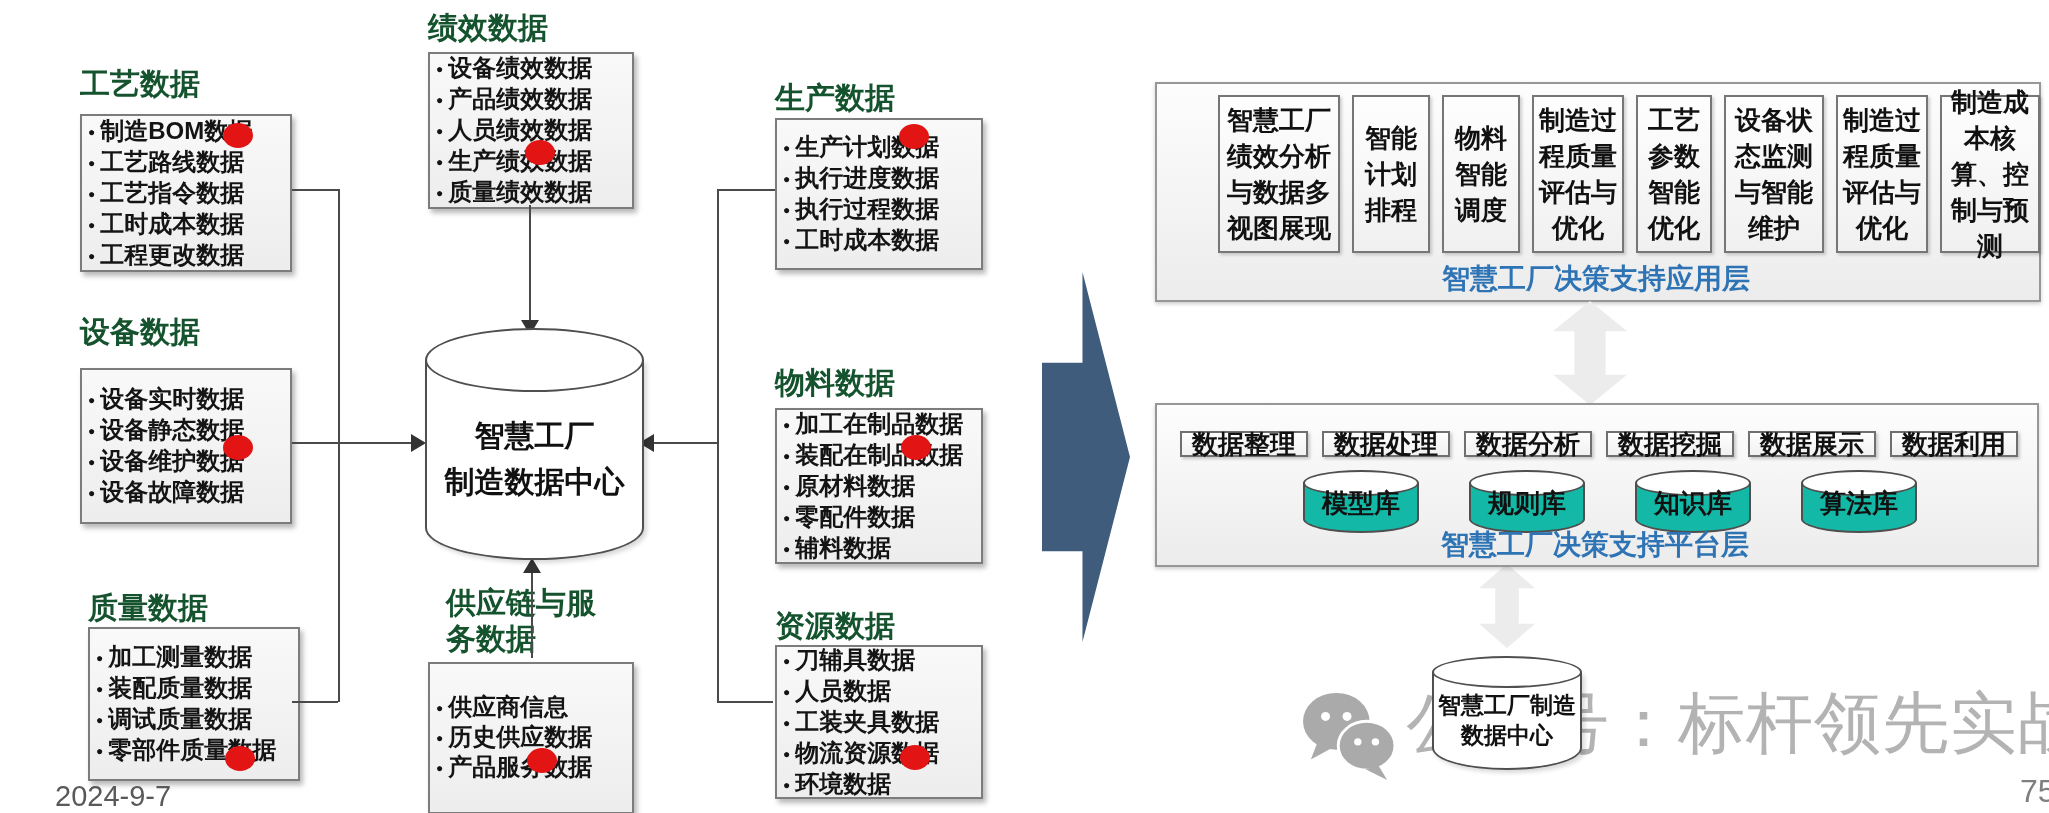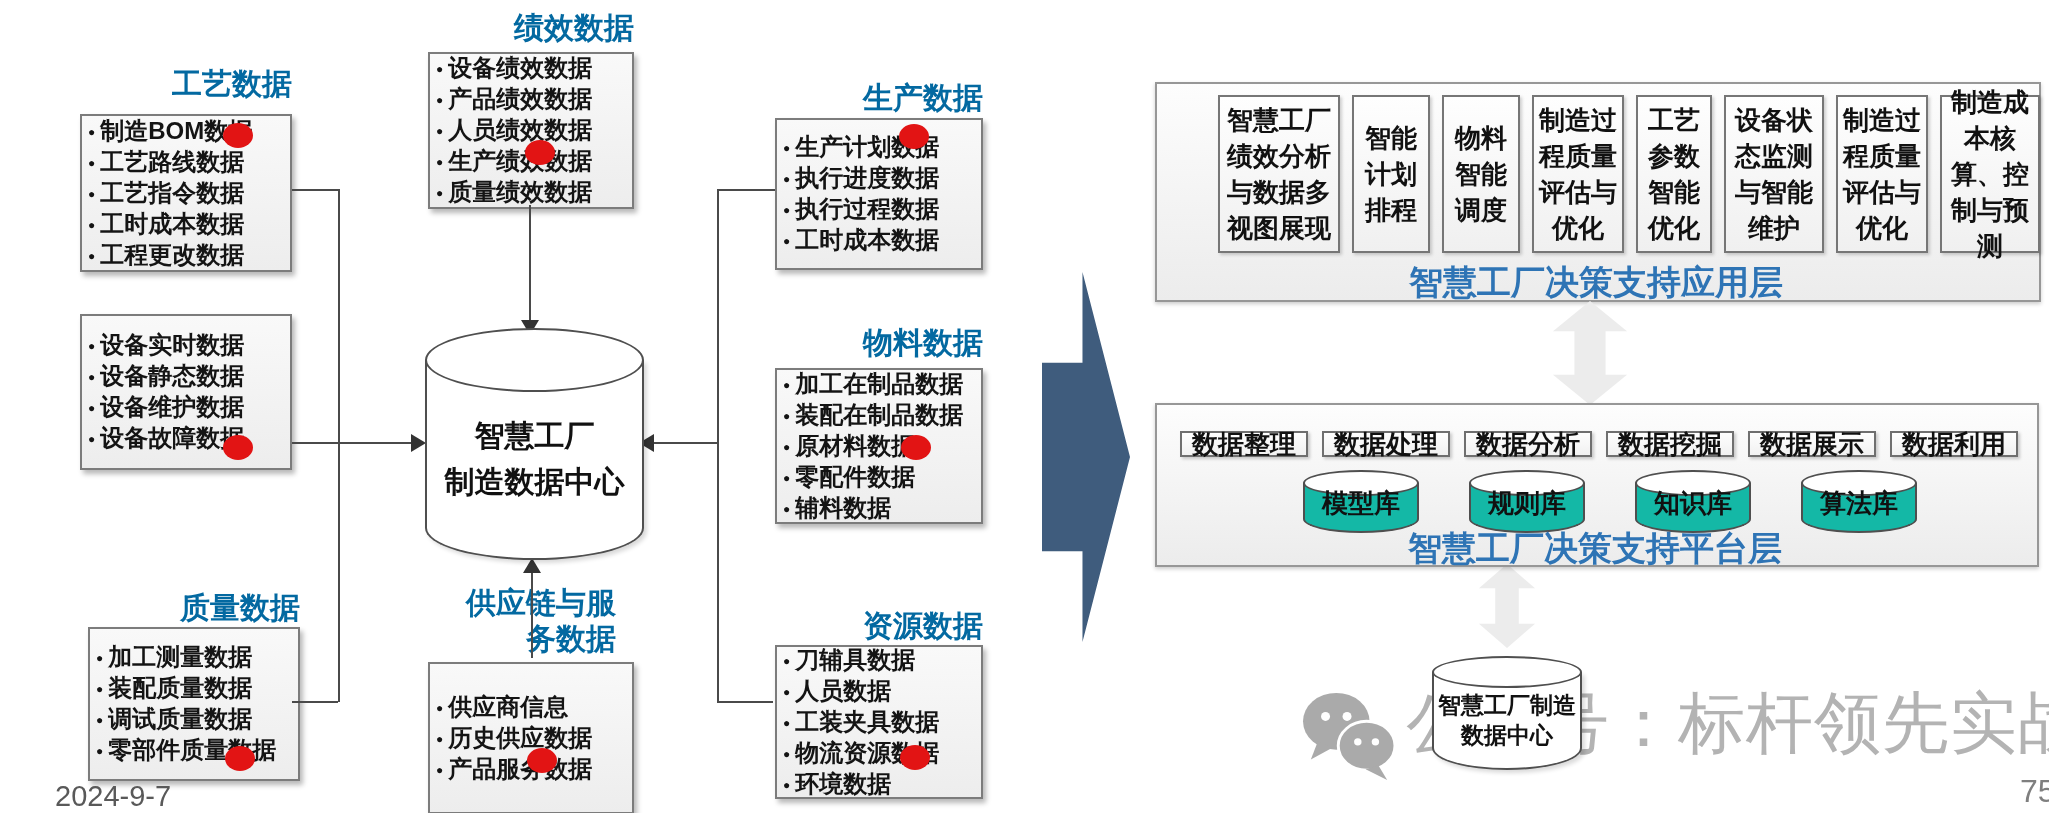--- a/index.html
+++ b/index.html
@@ -2,37 +2,37 @@
 <html><head>
 <meta charset="utf-8">
 <style>
   html,body{margin:0;padding:0;background:#fff;}
   #canvas{
     position:relative;width:2049px;height:813px;background:#fff;overflow:hidden;
     font-family:"Liberation Sans","DejaVu Sans",sans-serif;color:#111;
   }
   
   .group{position:absolute;}
-  .group-title{font-size:30px;font-weight:700;text-align:right;line-height:36px;color:#0369a1;}
+  .group-title{font-size:30px;font-weight:700;text-align:left;line-height:36px;color:#14532d;}
   .group-box{
     background:linear-gradient(#f9f9f9,#ededed);
     border:2px solid #7c7c7c;
     box-shadow:3px 4px 5px rgba(0,0,0,.28);
     display:flex;flex-direction:column;justify-content:center;
   }
   ul.items{list-style:none;margin:0;padding:2px 6px;}
   .item{font-size:24px;font-weight:700;line-height:29px;white-space:nowrap;color:#141414;}
   .item::before{content:"●";font-size:12px;margin-right:5px;vertical-align:3px;}
   .g1{left:80px;top:66px;width:212px;}  .g1 .group-title{margin-bottom:12px;} .g1 .group-box{height:154px;}
   .g2{left:428px;top:10px;width:206px;} .g2 .group-title{margin-bottom:6px;}  .g2 .group-box{height:153px;}
   .g3{left:775px;top:80px;width:208px;} .g3 .group-title{margin-bottom:2px;}  .g3 .group-box{height:148px;}
   .g4{left:80px;top:314px;width:212px;} .g4 .group-title{margin-bottom:18px;} .g4 .group-box{height:152px;}
-  .g5{left:775px;top:325px;width:208px;}.g5 .group-title{margin-bottom:7px;}  .g5 .group-box{height:152px;}
+  .g5{left:775px;top:325px;width:208px;}.g5 .group-title{margin-bottom:7px;margin-top:40px;}  .g5 .group-box{height:152px;}
   .g6{left:80px;top:590px;width:212px;margin-left:8px;} .g6 .group-title{margin-bottom:1px;}  .g6 .group-box{height:150px;}
-  .g7{left:428px;top:585px;width:206px;}.g7 .group-title{margin-bottom:5px;width:170px;margin-left:18px;} .g7 .group-box{height:148px;}
+  .g7{left:428px;top:585px;width:206px;}.g7 .group-title{margin-bottom:5px;width:170px;margin-left:18px;} .g7 .group-box{height:148px;font-family:Liberation Serif, serif;}
   .g8{left:775px;top:590px;width:208px;margin-top:18px;}.g8 .group-title{margin-bottom:1px;}  .g8 .group-box{height:150px;}
   
   .line{position:absolute;background:#4a4a4a;}
   .ah{position:absolute;width:0;height:0;}
   .ah-right{border-top:9px solid transparent;border-bottom:9px solid transparent;border-left:15px solid #333;}
   .ah-left{border-top:9px solid transparent;border-bottom:9px solid transparent;border-right:15px solid #333;}
   .ah-down{border-left:9px solid transparent;border-right:9px solid transparent;border-top:15px solid #333;}
   .ah-up{border-left:9px solid transparent;border-right:9px solid transparent;border-bottom:15px solid #333;}
   
   .cyl{position:absolute;background:#fff;border:2px solid #4f4f4f;border-top:none;
@@ -60,21 +60,21 @@
     box-shadow:0 2px 4px rgba(0,0,0,.2);}
   #app-panel{left:1155px;top:82px;width:882px;height:216px;}
   #app-row{position:absolute;left:1173px;top:95px;width:846px;height:158px;display:flex;gap:12px;padding-left:45px;}
   .app-box{border:2px solid #767676;background:linear-gradient(#fefefe,#f0f0f0);
     display:flex;align-items:center;justify-content:center;text-align:center;
     font-size:26px;font-weight:700;line-height:36px;box-shadow:2px 2px 3px rgba(0,0,0,.18);box-sizing:border-box;}
   .app-box:nth-child(1){width:122px;} .app-box:nth-child(2){width:78px;}
   .app-box:nth-child(3){width:78px;}  .app-box:nth-child(4){width:92px;}
   .app-box:nth-child(5){width:76px;}  .app-box:nth-child(6){width:100px;}
   .app-box:nth-child(7){width:92px;}  .app-box:nth-child(8){width:100px;}
-  .layer-label{position:absolute;text-align:center;font-size:34px;font-weight:700;color:#2e74b5;}
+  .layer-label{position:absolute;text-align:center;font-size:28px;font-weight:700;color:#2e74b5;}
   #app-label{left:1155px;top:260px;width:882px;}
   #platform-panel{left:1155px;top:403px;width:880px;height:160px;}
   #func-row{position:absolute;left:1180px;top:415px;width:838px;height:42px;display:flex;gap:14px;}
   .func-box{flex:1;border:2px solid #6f6f6f;background:linear-gradient(#fefefe,#f1f1f1);
     display:flex;align-items:center;justify-content:center;font-size:26px;font-weight:700;
     box-shadow:2px 2px 3px rgba(0,0,0,.2);box-sizing:border-box;margin-top:16px;}
   #repo-row{position:absolute;left:1303px;top:483px;display:flex;gap:50px;}
   #platform-label{left:1155px;top:526px;width:880px;}
   
   .dbl{position:absolute;background:#ececec;
@@ -125,20 +125,21 @@
     <div class="group-box">
       <ul class="items">
           <li class="item">生产计划数据</li>
           <li class="item">执行进度数据</li>
           <li class="item">执行过程数据</li>
           <li class="item">工时成本数据</li>
         </ul>
     </div>
   </div>
   <div class="group g4">
+    <div class="group-title">设备数据</div>
     <div class="group-box">
       <ul class="items">
           <li class="item">设备实时数据</li>
           <li class="item">设备静态数据</li>
           <li class="item">设备维护数据</li>
           <li class="item">设备故障数据</li>
         </ul>
     </div>
   </div>
   <div class="group g5">

